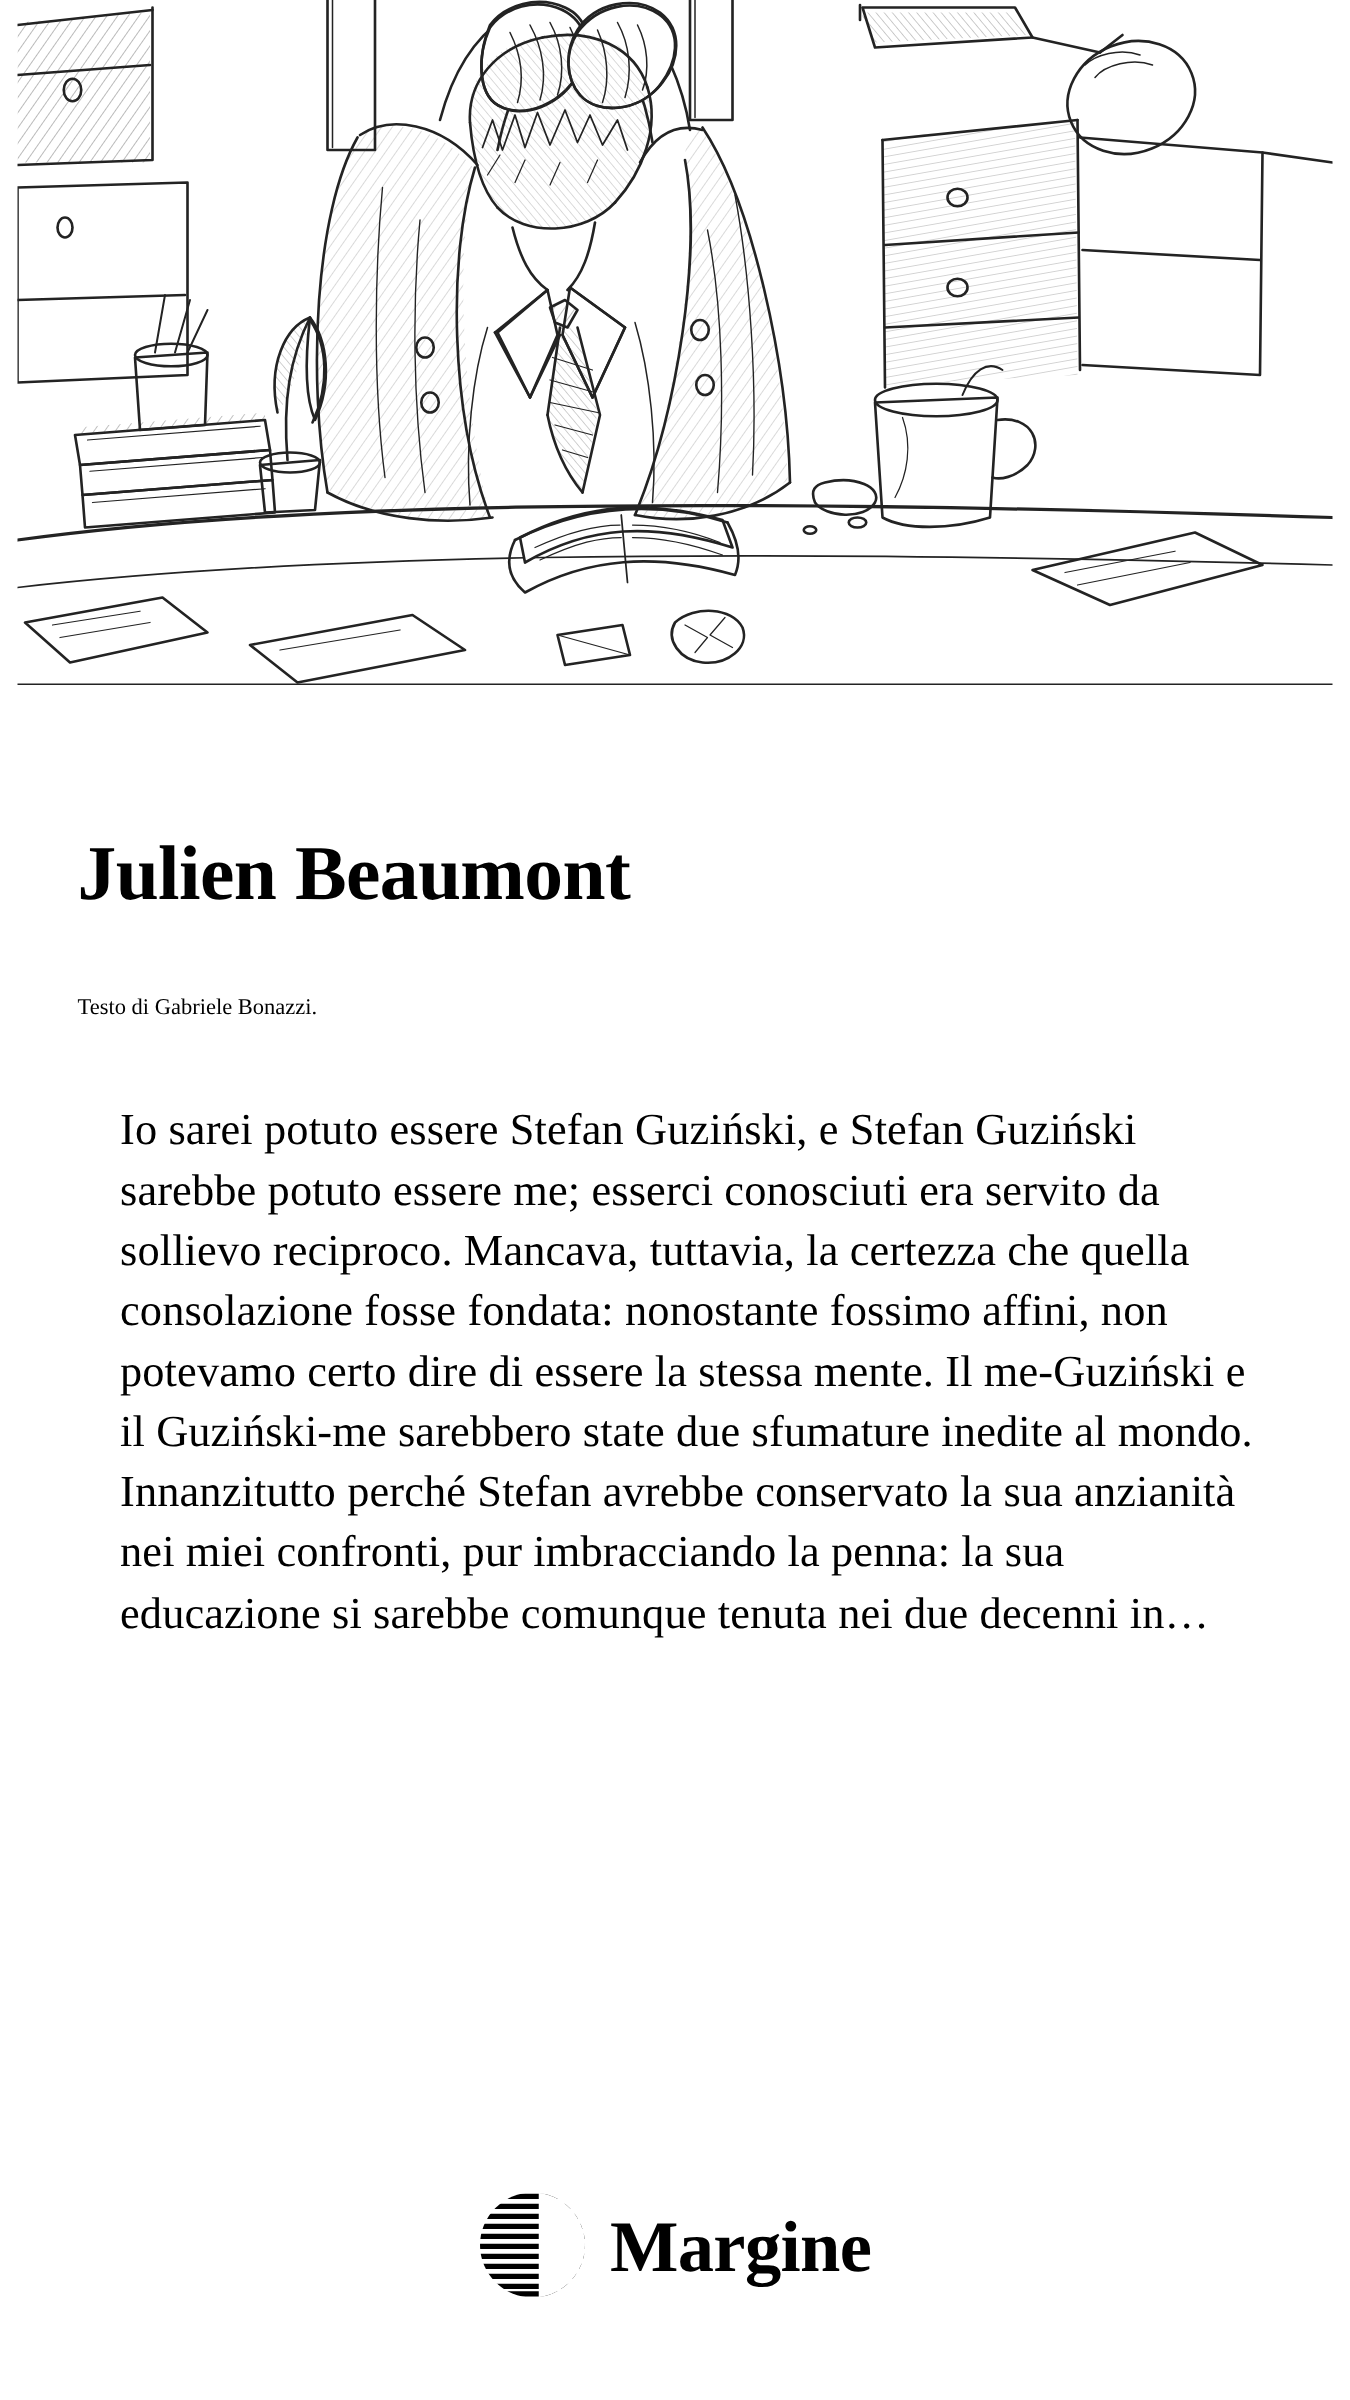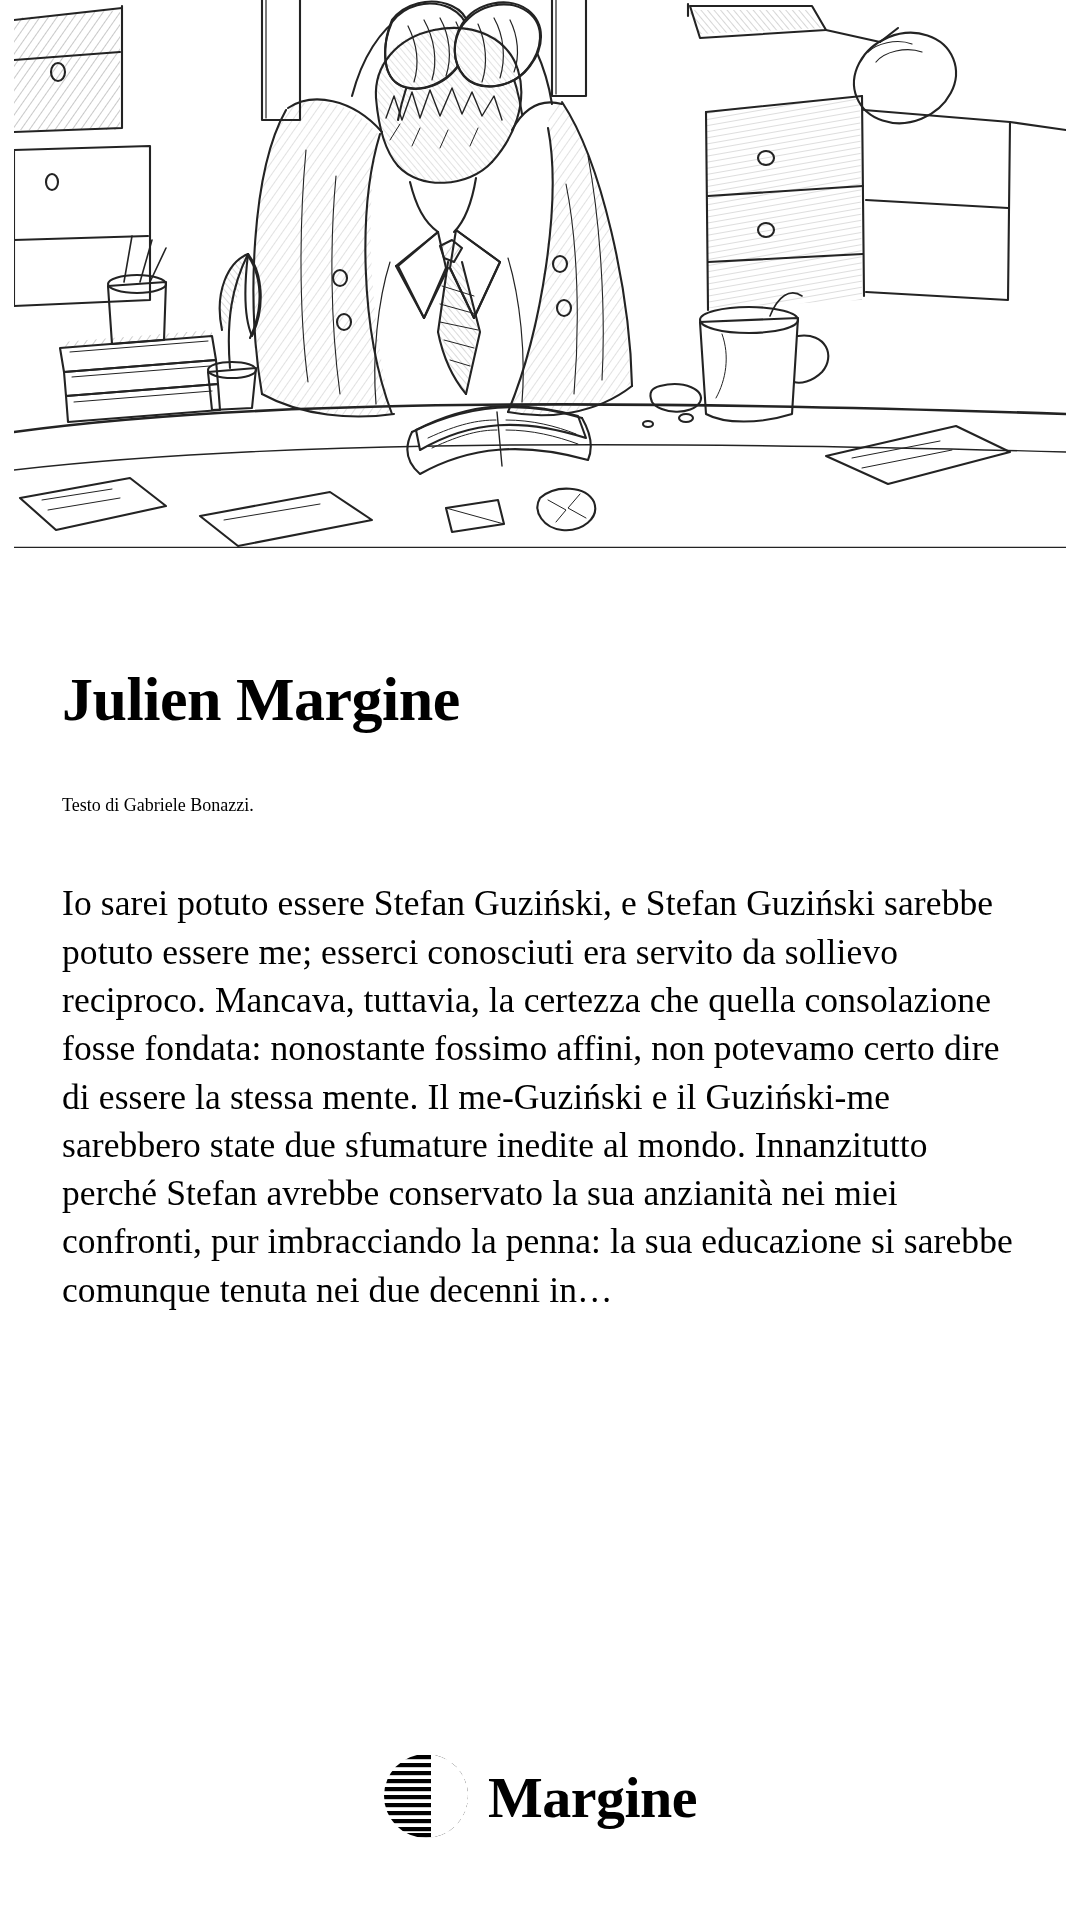--- a/index.html
+++ b/index.html
@@ -62,20 +62,21 @@
     line-height: 1.3;
     margin-top: 62px;
   }
 
   .body-text {
     font-family: "Liberation Serif", serif;
     font-size: 35.5px;
     line-height: 1.36;
     margin-top: 62px;
     letter-spacing: 0.1px;
+    margin-left: 34px;
   }
 
   
   .footer {
     flex: none;
     height: 200px;
     display: flex;
     align-items: center;
     justify-content: center;
     padding-bottom: 48px;
@@ -303,21 +304,21 @@
         <path d="M444 340 L474 348" stroke-width="1"></path>
         <path d="M450 360 L470 366" stroke-width="1"></path>
 
         <path d="M390 262 C378 300 372 356 376 404" stroke-width="1.2"></path>
         <path d="M508 258 C520 298 526 354 522 402" stroke-width="1.2"></path>
       </g>
     </svg>
   </div>
 
   <div class="content">
-    <h1 class="title">Julien Margine</h1>
+    <h1 class="title">Julien Beaumont</h1>
     <div class="byline">Testo di Gabriele Bonazzi.</div>
     <div class="body-text">Io sarei potuto essere Stefan Guziński, e Stefan Guziński sarebbe potuto essere me; esserci conosciuti era servito da sollievo reciproco. Mancava, tuttavia, la certezza che quella consolazione fosse fondata: nonostante fossimo affini, non potevamo certo dire di essere la stessa mente. Il me-Guziński e il Guziński-me sarebbero state due sfumature inedite al mondo. Innanzitutto perché Stefan avrebbe conservato la sua anzianità nei miei confronti, pur imbracciando la penna: la sua educazione si sarebbe comunque tenuta nei due decenni in…</div>
   </div>
 
   <div class="footer">
     <div class="logo">
       <span class="logo-mark">
         <svg width="86" height="86" viewBox="0 0 86 86" xmlns="http://www.w3.org/2000/svg">
           <defs>
             <clipPath id="circclip">

